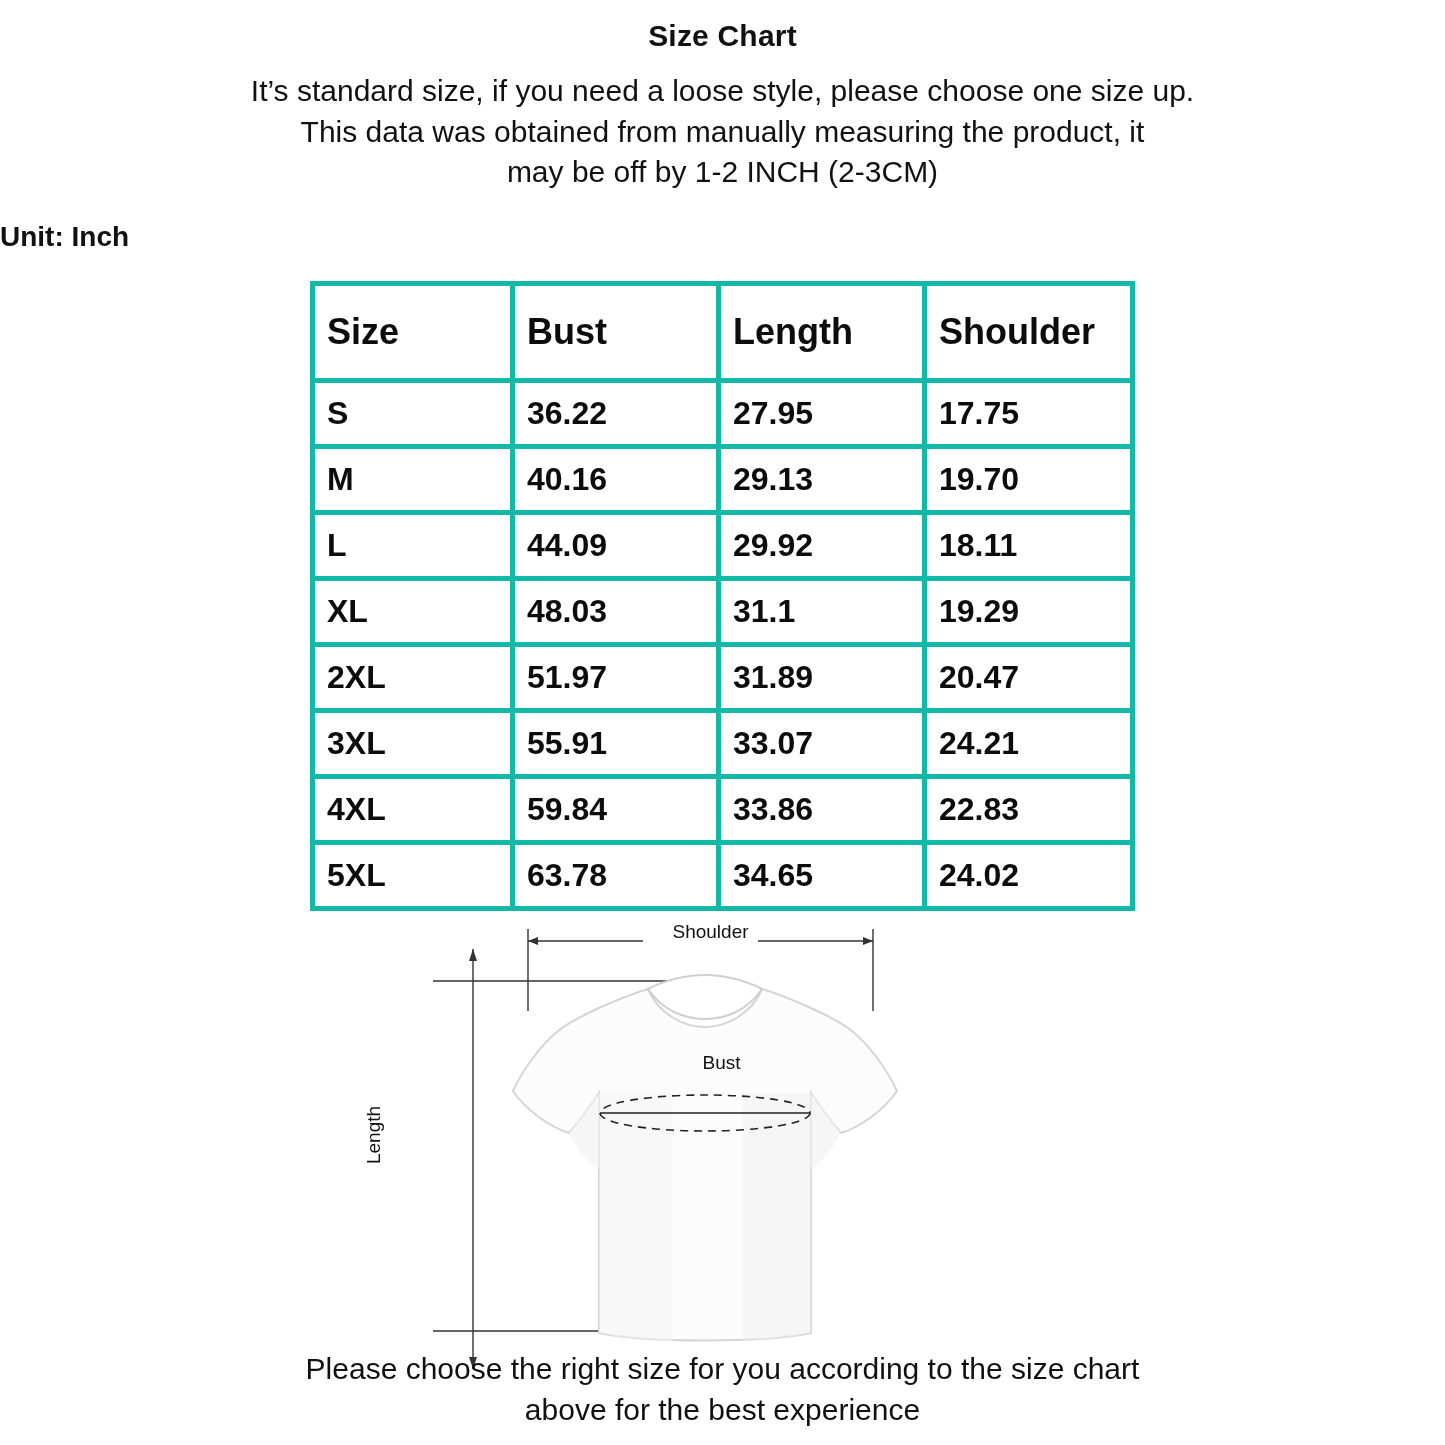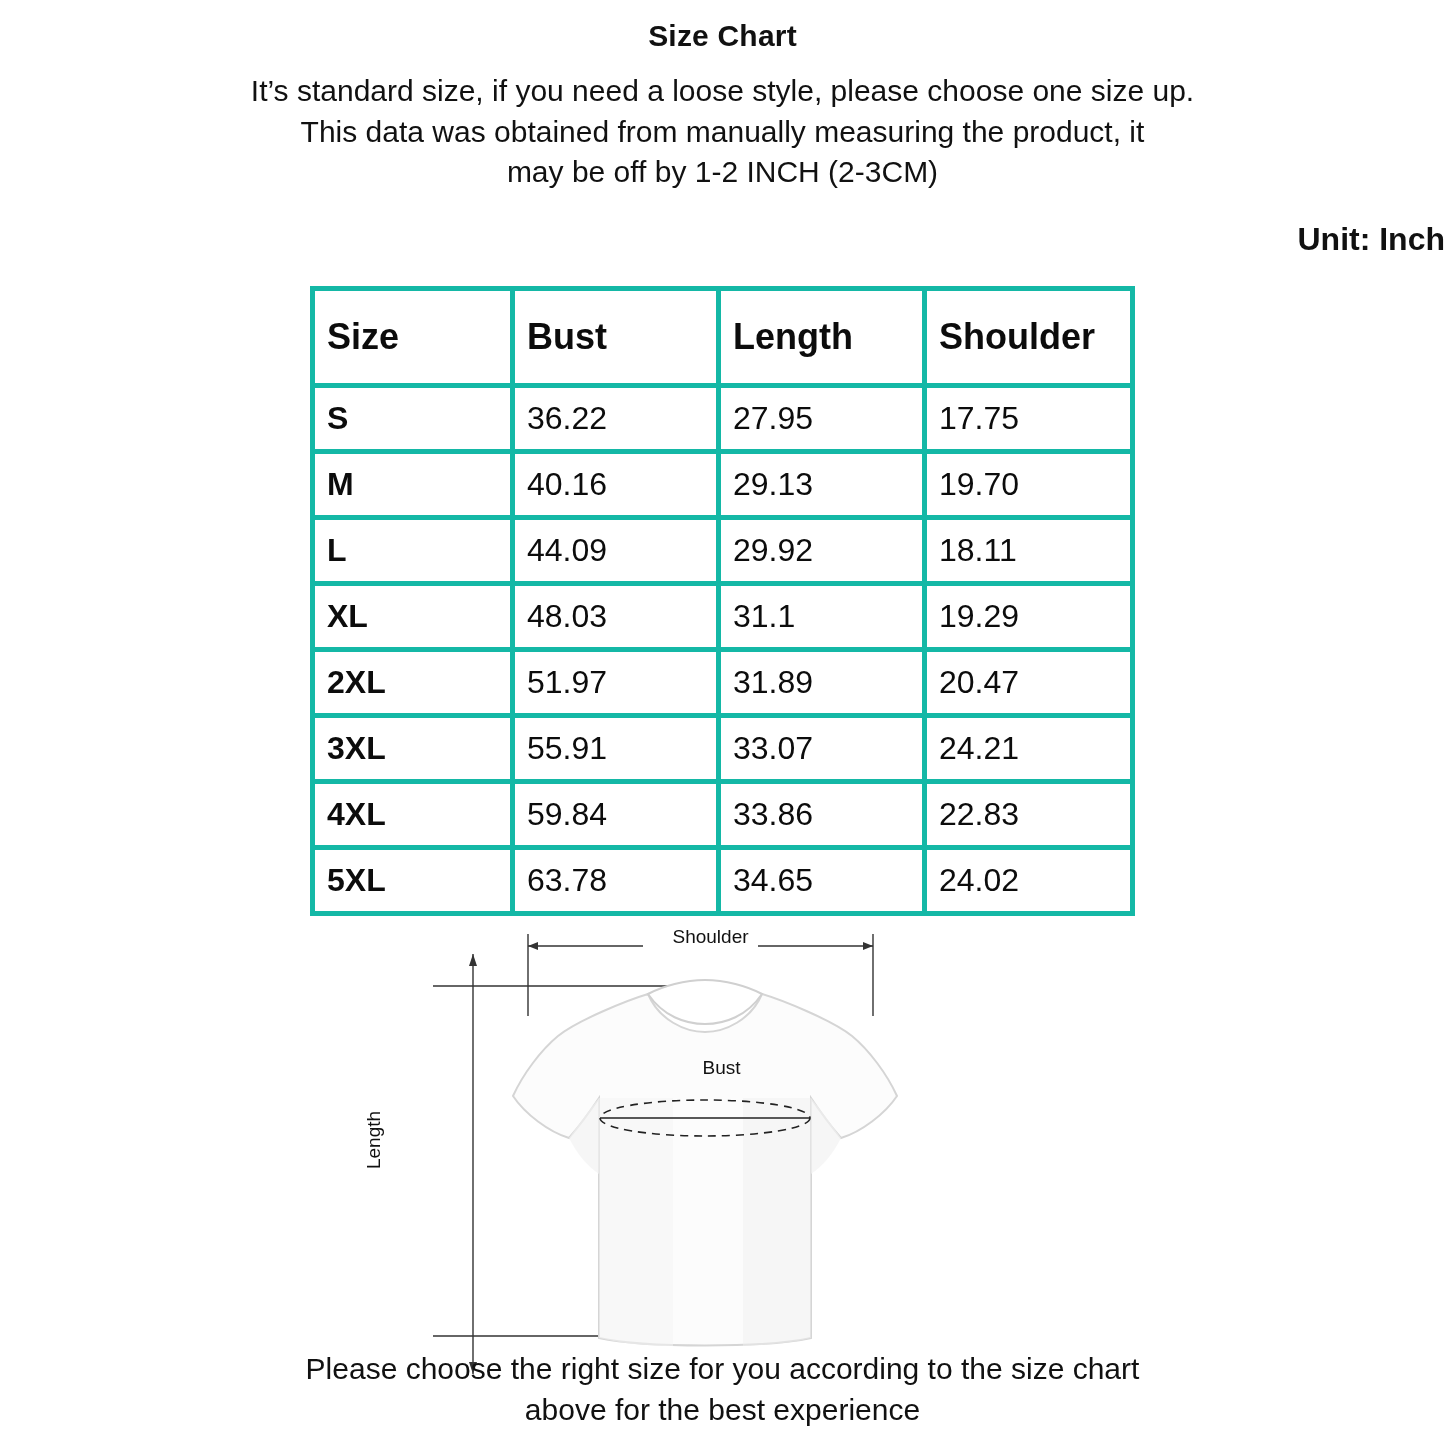--- a/index.html
+++ b/index.html
@@ -31,22 +31,22 @@
   .intro {
     text-align: center;
     font-size: 30px;
     line-height: 1.35;
     margin-top: 18px;
     padding: 0 120px;
     font-weight: 400;
   }
   .intro div { white-space: nowrap; }
   .unit {
-    text-align: right;
-    font-size: 32px;
+    text-align: left;
+    font-size: 28px;
     font-weight: bold;
     margin-top: 28px;
   }
   table.size-table {
     border-collapse: collapse;
     margin: 28px auto 0 auto;
     width: 820px;
     table-layout: fixed;
   }
   table.size-table td, table.size-table th {
@@ -58,21 +58,21 @@
   }
   table.size-table thead th {
     height: 92px;
     font-size: 36px;
     font-weight: bold;
     vertical-align: middle;
   }
   table.size-table tbody td {
     height: 61px;
     vertical-align: middle;
-    font-weight: 400;
+    font-weight: 700;
   }
   table.size-table tbody td.size-cell {
     font-weight: bold;
   }
   col.c1 { width: 200px; }
   col.c2 { width: 206px; }
   col.c3 { width: 206px; }
   col.c4 { width: 208px; }
 
   .diagram-wrap {

